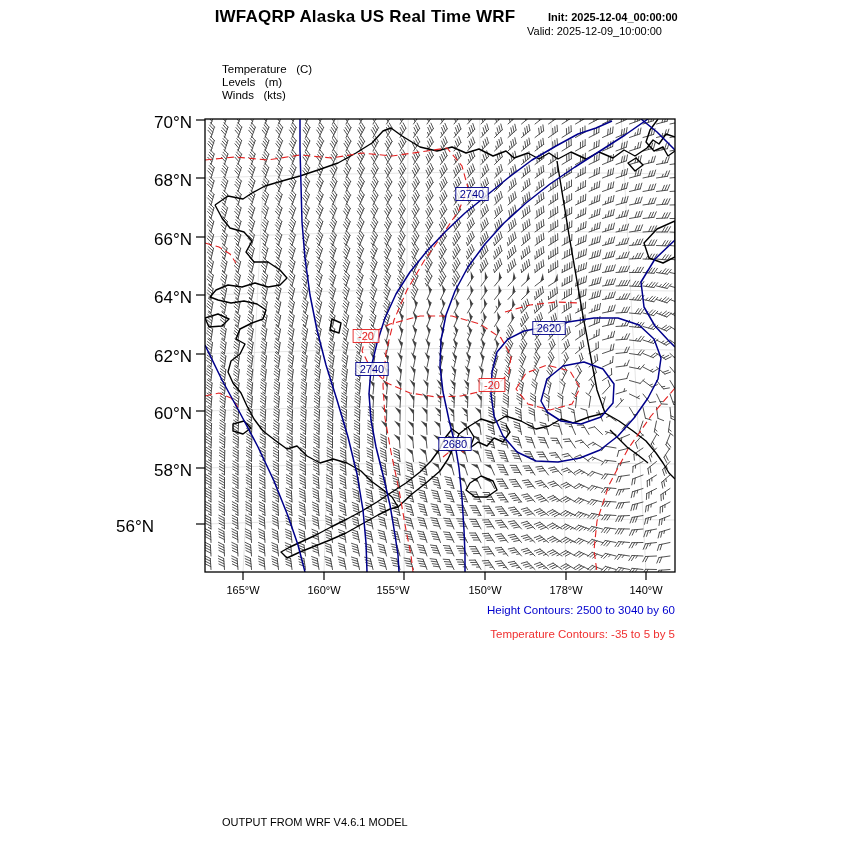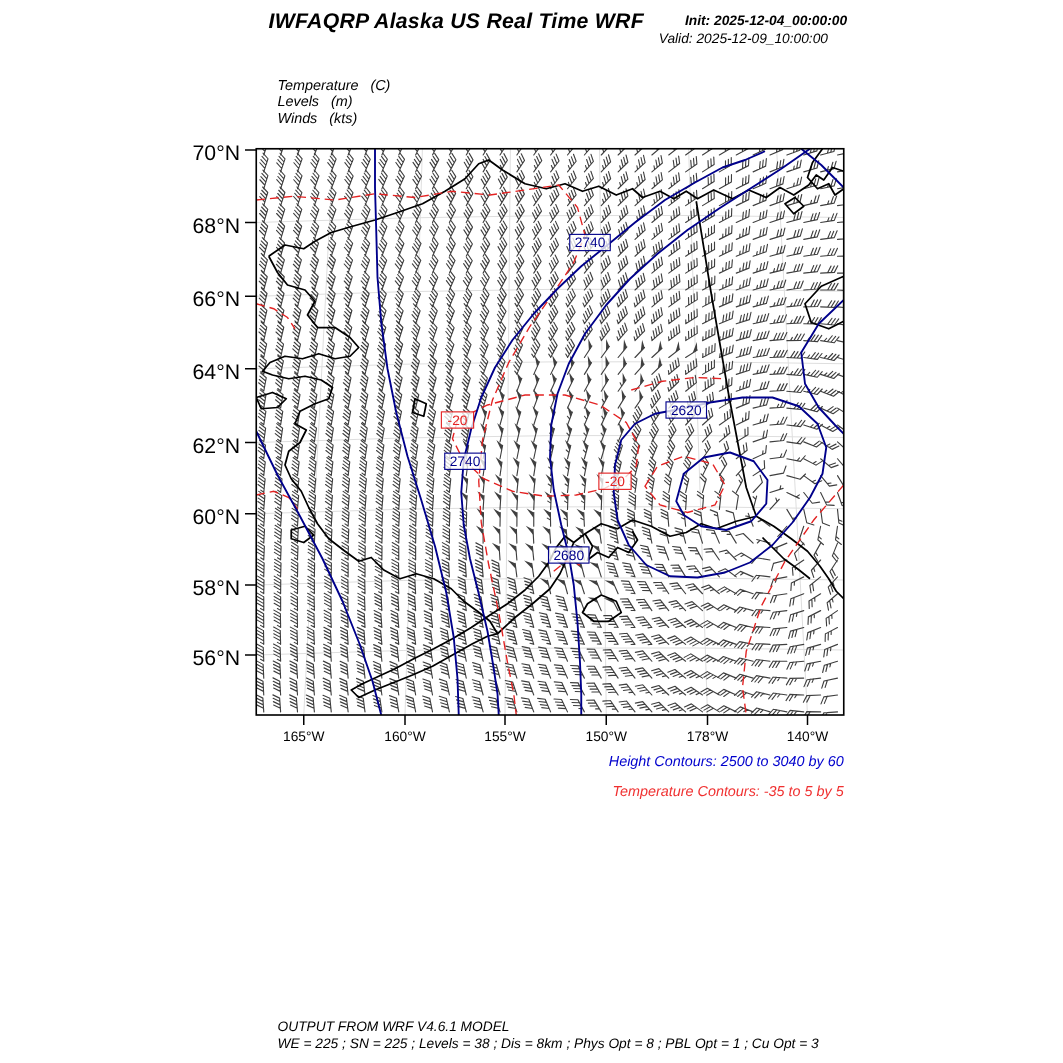--- a/index.html
+++ b/index.html
@@ -1,19 +1,19 @@
 <!DOCTYPE html>
 <html><head>
 <meta charset="utf-8">
 <style>
   html,body{margin:0;padding:0;background:#ffffff;}
   #page{position:relative;width:850px;height:850px;background:#fff;overflow:hidden;
         font-family:"Liberation Sans","DejaVu Sans",sans-serif;color:#000;}
   #maplayer{position:absolute;left:0;top:0;}
-  .abs{position:absolute;white-space:pre;font-style:italic;}
+  .abs{position:absolute;white-space:pre;}
   #title{left:150px;top:7px;width:430px;text-align:center;font-size:17px;font-weight:bold;letter-spacing:.2px;}
   #init-line{left:548px;top:11px;font-size:11px;font-weight:bold;}
   #valid-line{left:527px;top:25px;font-size:11px;}
   .legend-line{left:222px;font-size:11.5px;}
   #legend-1{top:63px;} #legend-2{top:76px;} #legend-3{top:89px;}
   .lat-label{position:absolute;font-size:17px;text-align:right;width:40px;white-space:pre;}
   .lon-label{position:absolute;font-size:11px;text-align:center;width:50px;white-space:pre;}
   #height-note{right:175px;top:604px;font-size:11.5px;}
   #temp-note{right:175px;top:628px;font-size:11.5px;}
   #footer-1{left:222px;top:816px;font-size:11px;}
@@ -1440,29 +1440,28 @@
   <div id="legend-3" class="abs legend-line">Winds   (kts)</div>
 
   <div id="lat-labels">
       <div class="lat-label" style="right: 658px; top: 113px;">70°N</div>
       <div class="lat-label" style="right: 658px; top: 171px;">68°N</div>
       <div class="lat-label" style="right: 658px; top: 230px;">66°N</div>
       <div class="lat-label" style="right: 658px; top: 288px;">64°N</div>
       <div class="lat-label" style="right: 658px; top: 347px;">62°N</div>
       <div class="lat-label" style="right: 658px; top: 404px;">60°N</div>
       <div class="lat-label" style="right: 658px; top: 461px;">58°N</div>
-      <div class="lat-label" style="right: 658px; top: 517px; text-align: right;">56°N</div>
+      <div class="lat-label" style="right: 696px; top: 517px; text-align: right;">56°N</div>
     </div>
   <div id="lon-labels">
       <div class="lon-label" style="left: 218px; top: 584px;">165°W</div>
       <div class="lon-label" style="left: 299px; top: 584px;">160°W</div>
-      <div class="lon-label" style="left: 379px; top: 584px;">155°W</div>
+      <div class="lon-label" style="left: 368px; top: 584px;">155°W</div>
       <div class="lon-label" style="left: 460px; top: 584px;">150°W</div>
       <div class="lon-label" style="left: 541px; top: 584px;">178°W</div>
       <div class="lon-label" style="left: 621px; top: 584px;">140°W</div>
     </div>
 
   <div id="height-note" class="abs" style="color: rgb(0, 0, 205);">Height Contours: 2500 to 3040 by 60</div>
   <div id="temp-note" class="abs" style="color: rgb(240, 48, 48); text-align: right;">Temperature Contours: -35 to 5 by 5</div>
 
   <div id="footer-1" class="abs">OUTPUT FROM WRF V4.6.1 MODEL</div>
-  <div id="footer-2" class="abs">WE = 225 ; SN = 225 ; Levels = 38 ; Dis = 8km ; Phys Opt = 8 ; PBL Opt = 1 ; Cu Opt = 3</div>
 </div>
 
 </body></html>

